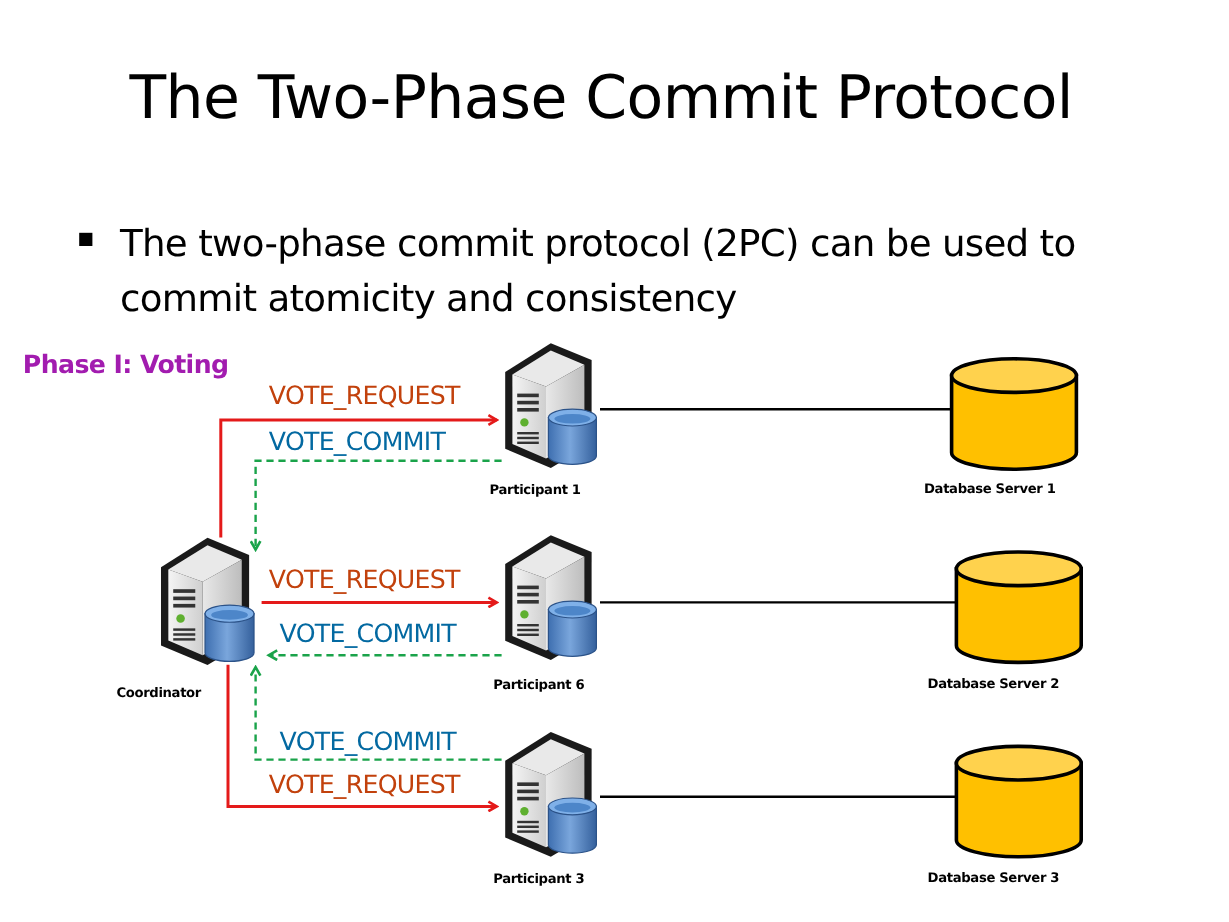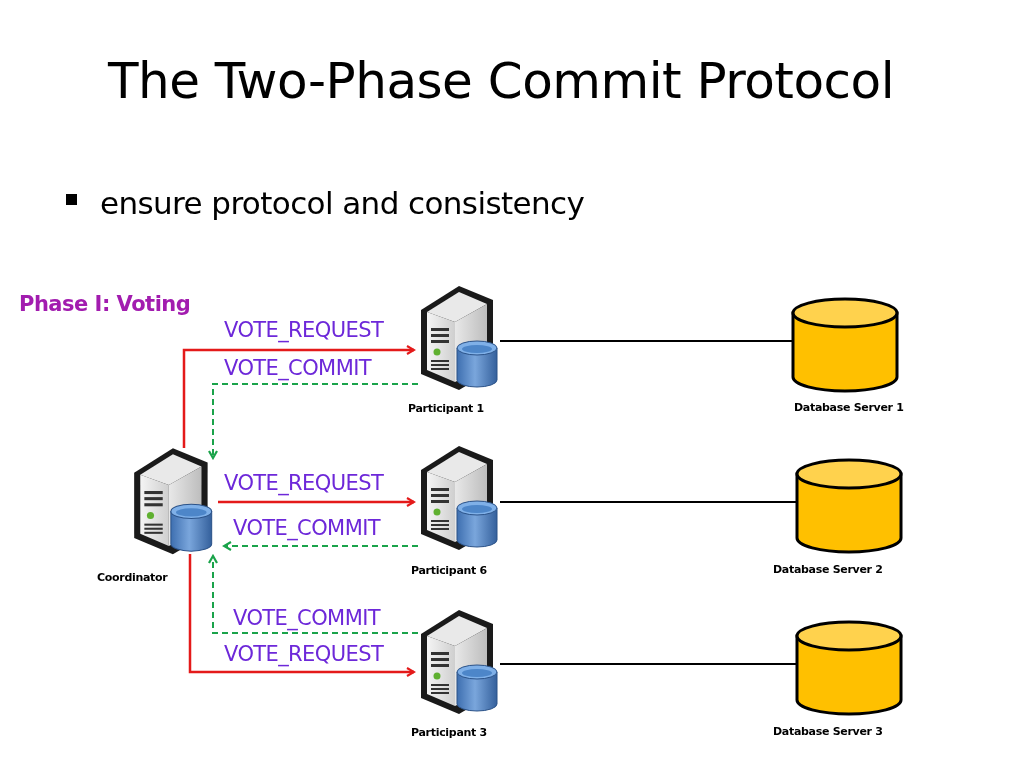--- a/index.html
+++ b/index.html
@@ -3,34 +3,35 @@
 <meta charset="utf-8">
 <style>
   html, body { margin: 0; padding: 0; background: #ffffff; }
   body { width: 1024px; height: 768px; position: relative; overflow: hidden; font-family: "Liberation Sans", "DejaVu Sans", sans-serif; color: #000; }
   .title { position: absolute; left: 0; top: 52px; width: 1002px; text-align: center; font-size: 50px; font-family: "DejaVu Sans", sans-serif; letter-spacing: -0.5px; }
   .bullet-wrap { position: absolute; left: 62px; top: 180px; width: 920px; }
   .bullet-mark { position: absolute; left: 4px; top: 14px; width: 11px; height: 11px; background: #000; }
   .bullet-text { position: absolute; left: 38px; top: 0; font-size: 31px; line-height: 46px; font-family: "DejaVu Sans", sans-serif; letter-spacing: -0.6px; }
   .phase-label { position: absolute; left: 19px; top: 292px; font-size: 21px; font-weight: bold; color: #a21caf; font-family: "DejaVu Sans", sans-serif; letter-spacing: -0.5px; }
   .msg { position: absolute; font-size: 21px; font-family: "DejaVu Sans", sans-serif; letter-spacing: -0.6px; }
-  .msg.req { color: #6d28d9; }
-  .msg.commit { color: #6d28d9; }
+  .msg.req { color: #c2410c; }
+  .msg.commit { color: #0369a1; }
   .node-label { position: absolute; font-size: 11px; font-weight: bold; font-family: "DejaVu Sans", sans-serif; letter-spacing: -0.3px; }
   svg.diagram { position: absolute; left: 0; top: 0; }
 </style>
 </head>
 <body>
 
 <div class="title">The Two-Phase Commit Protocol</div>
 
 <div class="bullet-wrap">
   <div class="bullet-mark"></div>
   <div class="bullet-text">
-    <div>ensure protocol and consistency</div>
+    <div>The two-phase commit protocol (2PC) can be used to</div>
+    <div>commit atomicity and consistency</div>
   </div>
 </div>
 
 <div class="phase-label">Phase I: Voting</div>
 
 <svg class="diagram" width="1024" height="768" viewBox="0 0 1024 768">
   <defs>
     <linearGradient id="srvFront" x1="0" y1="0" x2="1" y2="0">
       <stop offset="0" stop-color="#f4f4f4"></stop>
       <stop offset="1" stop-color="#cfcfcf"></stop>
@@ -100,15 +101,15 @@
 <div class="msg commit" style="left:224px; top:356px;">VOTE_COMMIT</div>
 <div class="msg req" style="left:224px; top:471px;">VOTE_REQUEST</div>
 <div class="msg commit" style="left:233px; top:516px;">VOTE_COMMIT</div>
 <div class="msg commit" style="left:233px; top:606px;">VOTE_COMMIT</div>
 <div class="msg req" style="left:224px; top:642px;">VOTE_REQUEST</div>
 
 <div class="node-label" style="left:77px; top:571px;margin-left:20px;">Coordinator</div>
 <div class="node-label" style="left:408px; top:402px;">Participant 1</div>
 <div class="node-label" style="left:411px; top:564px;">Participant 6</div>
 <div class="node-label" style="left:411px; top:726px;">Participant 3</div>
-<div class="node-label" style="left:770px; top:401px;margin-left:24px;">Database Server 1</div>
+<div class="node-label" style="left:770px; top:401px;">Database Server 1</div>
 <div class="node-label" style="left:773px; top:563px;">Database Server 2</div>
 <div class="node-label" style="left:773px; top:725px;">Database Server 3</div>
 
 </body></html>

